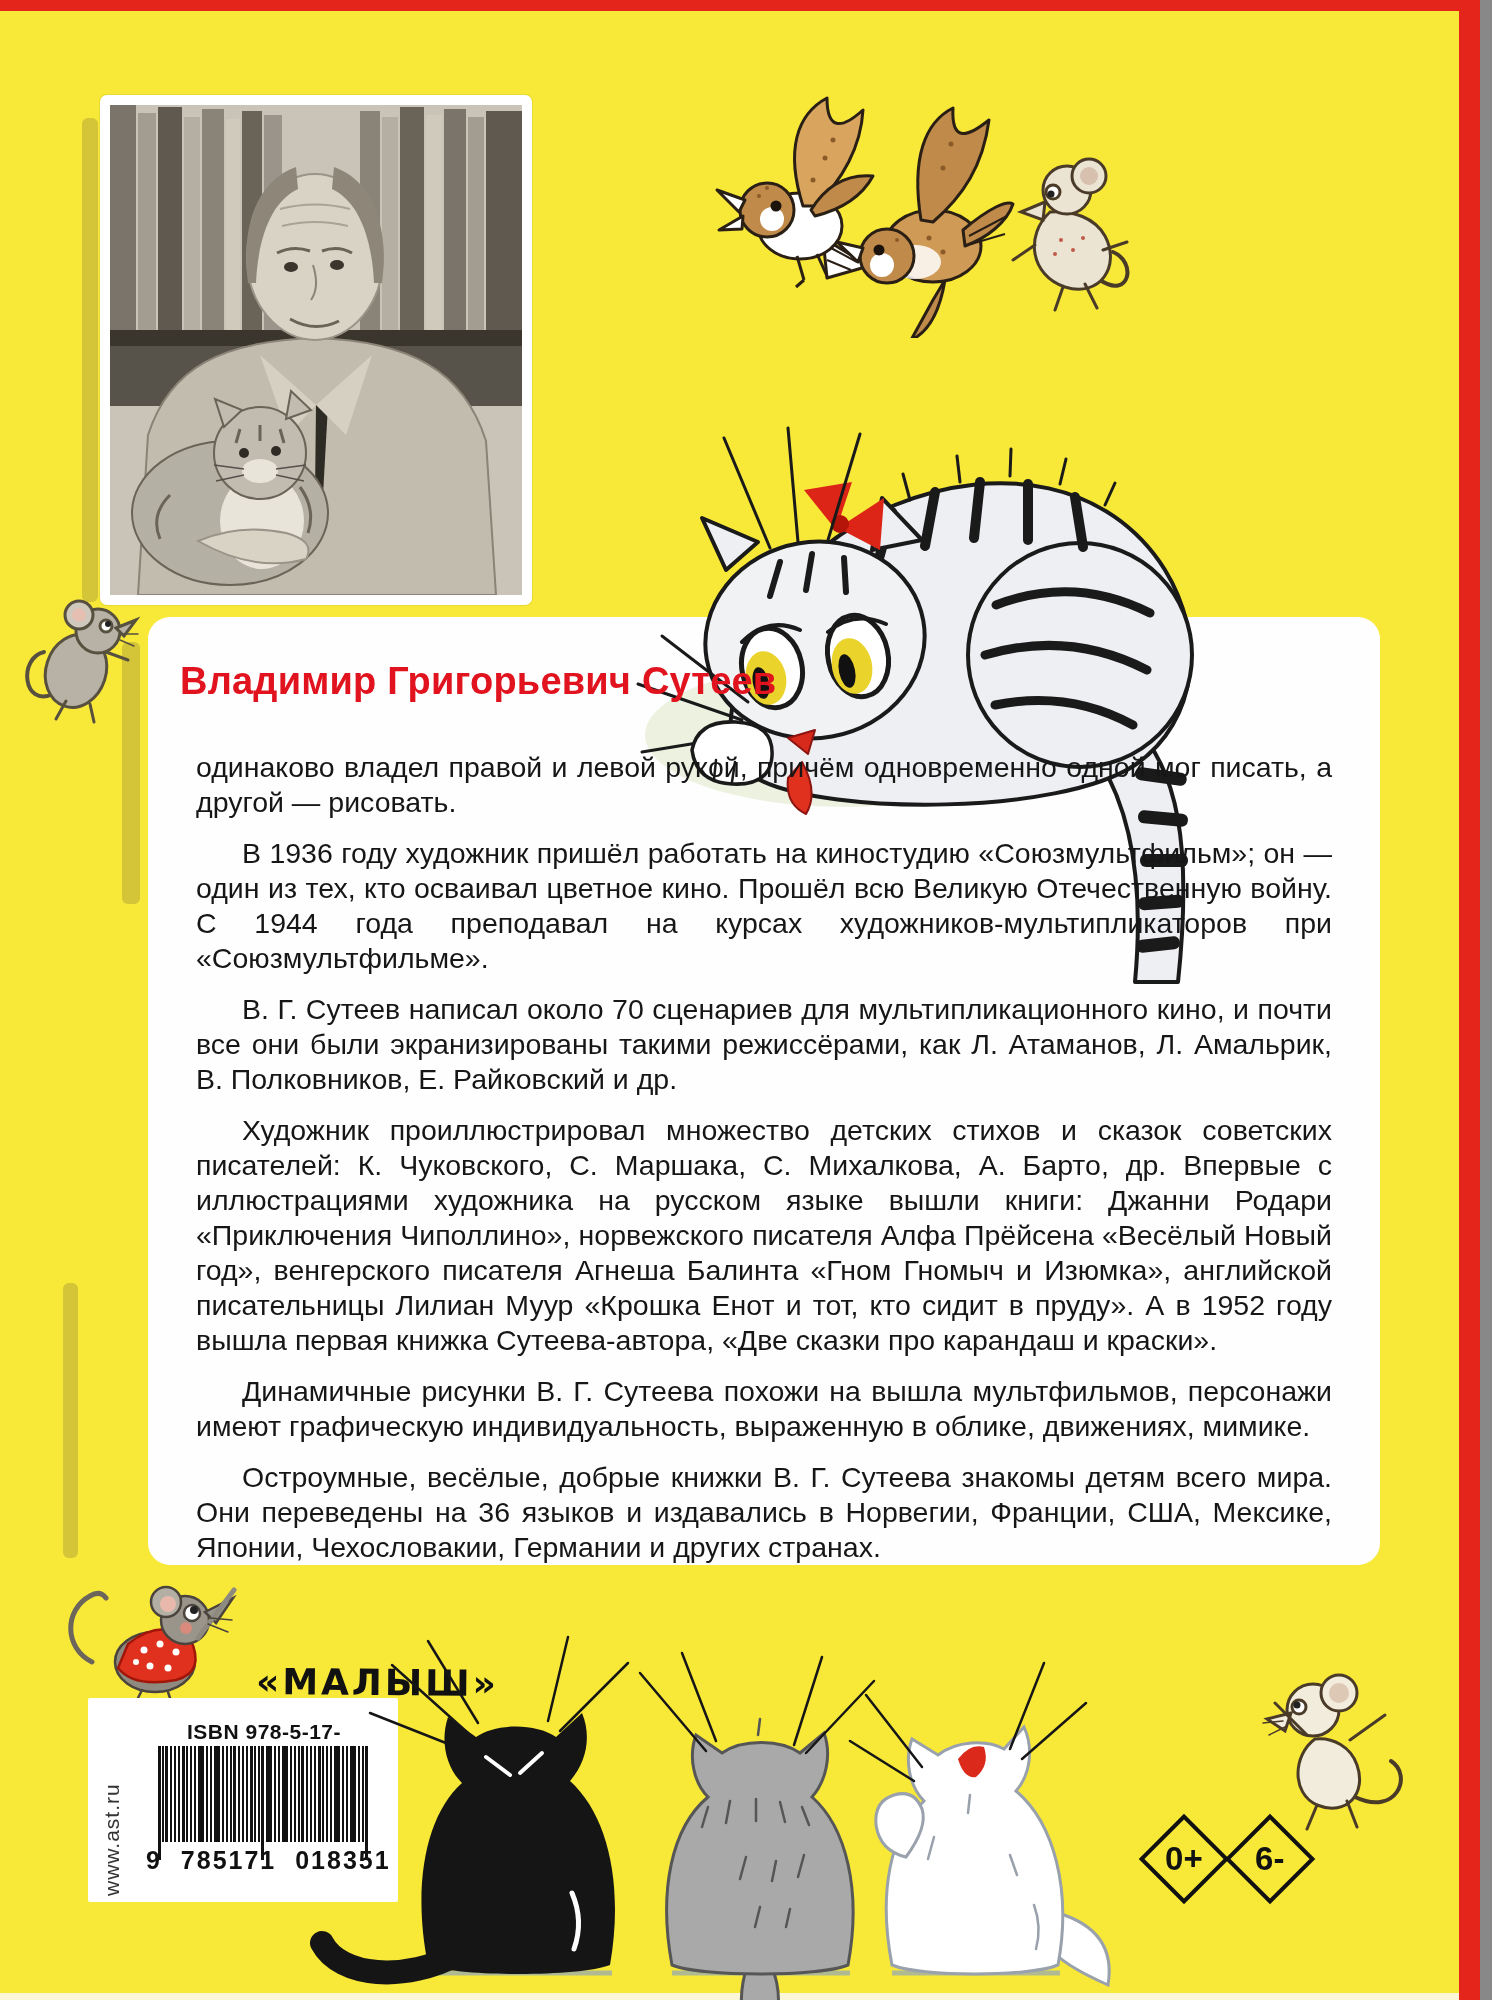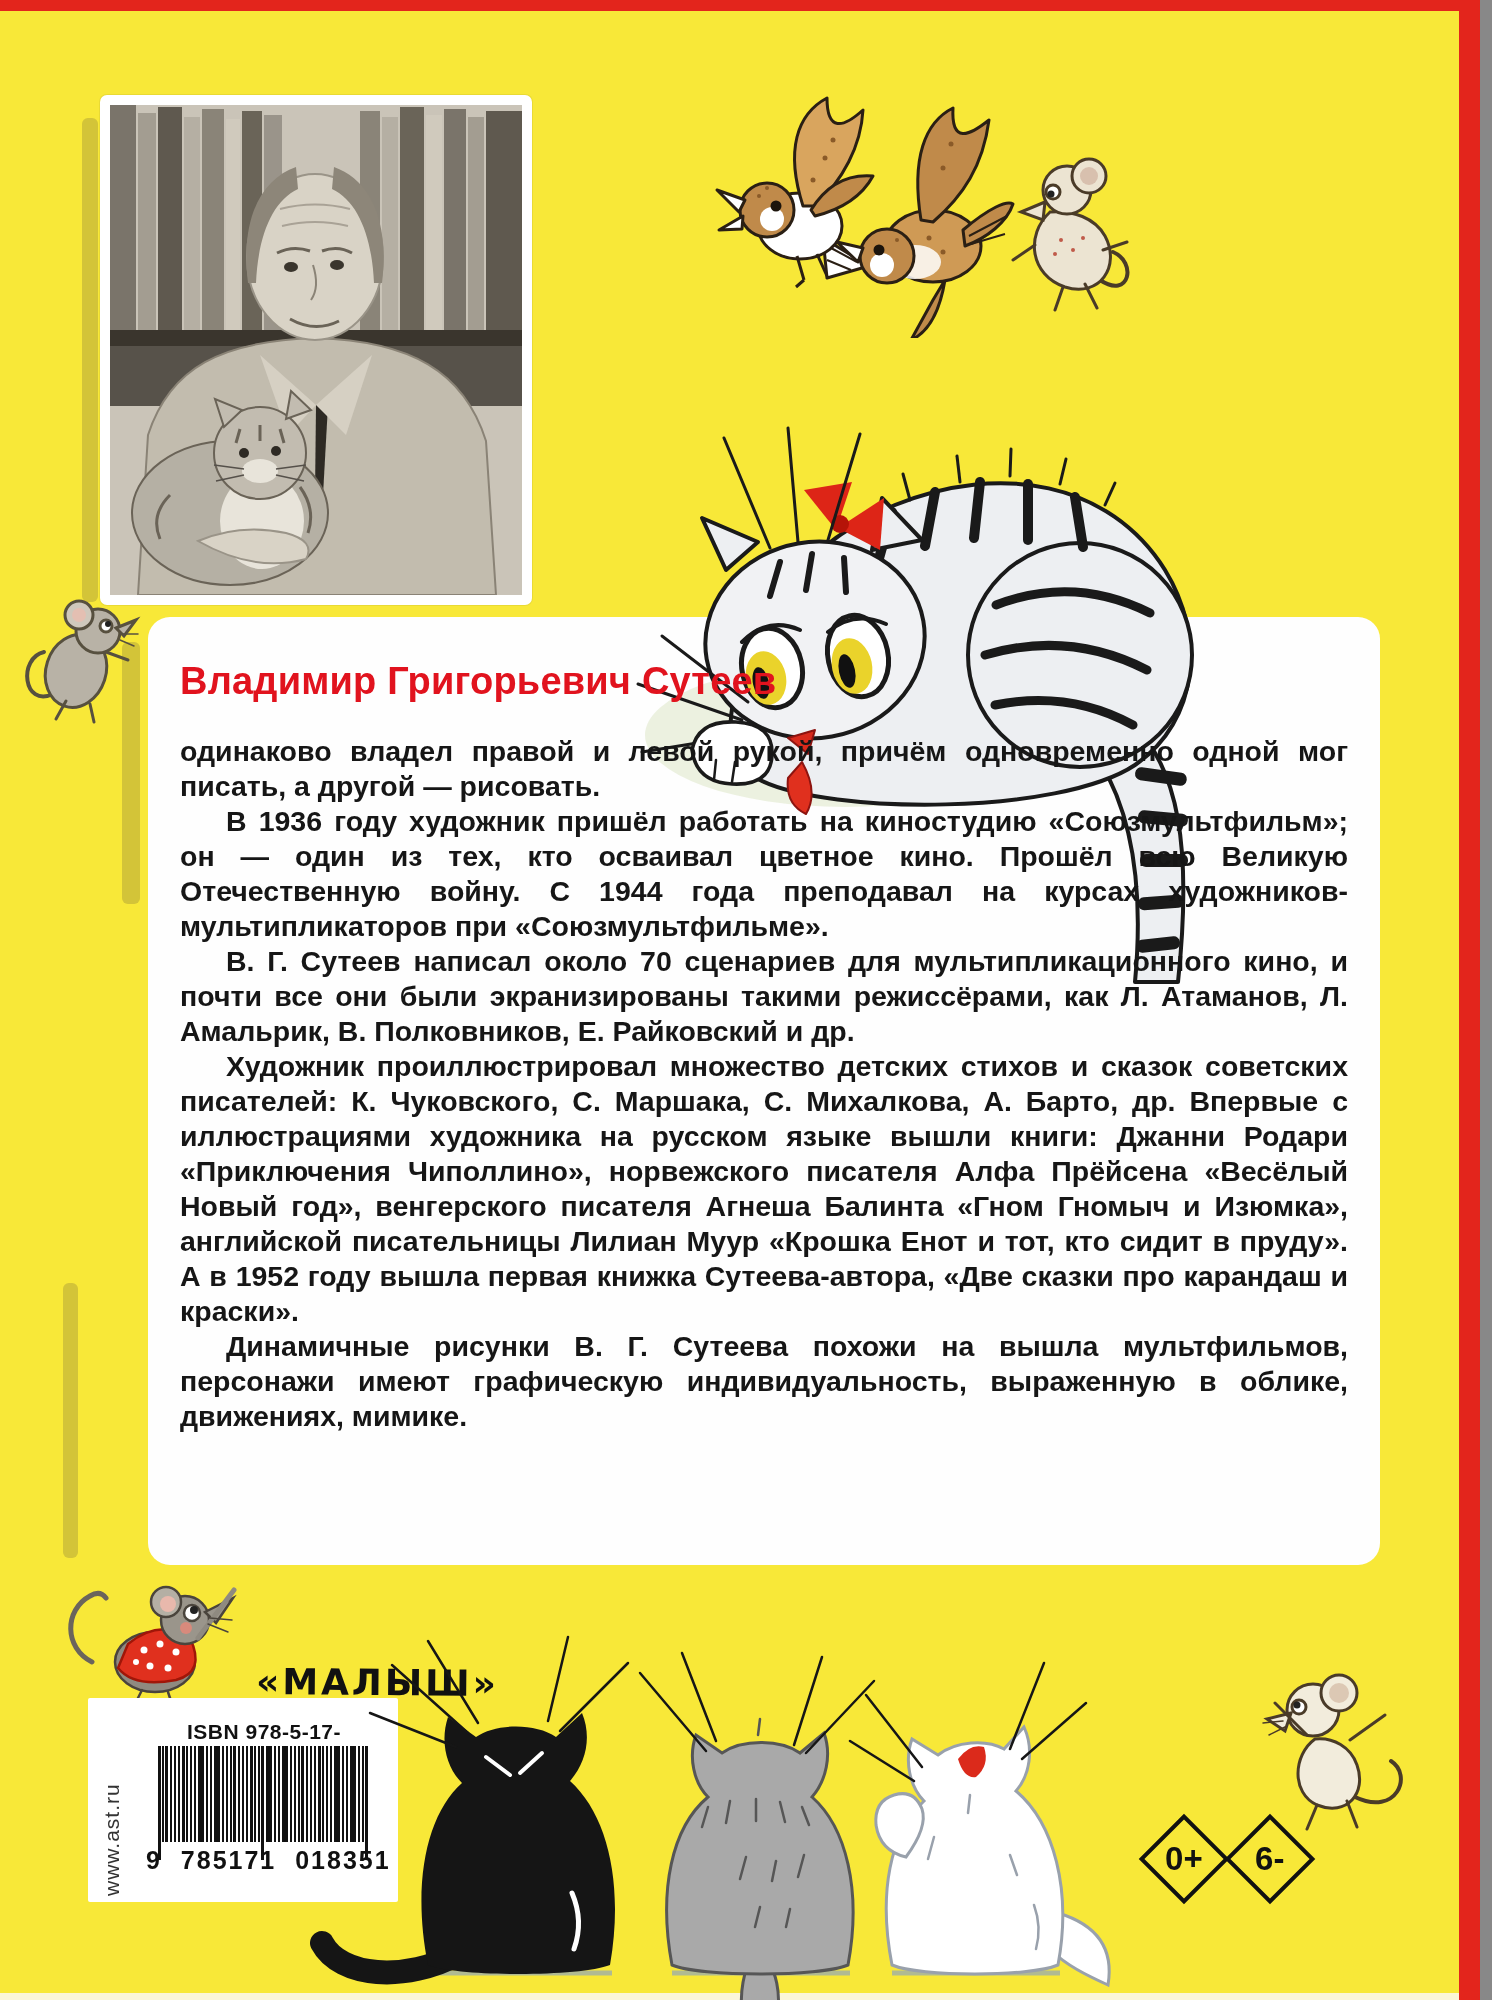--- a/index.html
+++ b/index.html
@@ -21,21 +21,21 @@
   #photo-frame{left:100px;top:95px;width:432px;height:510px;background:#fff;
     border-radius:7px;box-shadow:0 0 0 1px rgba(0,0,0,.06);}
   #photo-frame svg{position:absolute;left:10px;top:10px;}
   
   #bio-box{left:148px;top:617px;width:1232px;height:948px;background:#FEFEFE;
     border-radius:22px;}
   #bio-title{left:180px;top:660px;width:900px;font-size:38px;font-weight:bold;
     color:#E1131E;letter-spacing:.2px;}
   #bio-text{left:180px;top:734px;width:1168px;font-size:28.5px;line-height:35px;
     color:#161616;text-align:justify;}
-  #bio-text p{margin:0;font-weight:bold;}
+  #bio-text p{margin:16px;}
   #bio-text p.ind{text-indent:46px;}
   
   #malysh-logo{left:256px;top:1662px;font-size:36px;font-weight:bold;
     letter-spacing:3px;color:#111;font-family:"DejaVu Sans",sans-serif;
     transform:rotate(.5deg);}
   
   #barcode-box{left:88px;top:1698px;width:310px;height:204px;background:#fff;
     border-radius:2px;}
   #website{left:100px;top:1896px;font-size:21px;color:#333;
     transform:rotate(-90deg);transform-origin:left top;letter-spacing:1px;}
@@ -282,20 +282,21 @@
     </svg>
   </div>
 
   <div class="abs" id="bio-title">Владимир Григорьевич Сутеев</div>
   <div class="abs" id="bio-text">
     <p>одинаково владел правой и левой рукой, причём одновременно одной мог писать, а другой — рисовать.</p>
     <p class="ind">В 1936 году художник пришёл работать на киностудию «Союзмультфильм»; он — один из тех, кто осваивал цветное кино. Прошёл всю Великую Отечественную войну. С 1944 года преподавал на курсах художников-мультипликаторов при «Союзмультфильме».</p>
     <p class="ind">В. Г. Сутеев написал около 70 сценариев для мультипликационного кино, и почти все они были экранизированы такими режиссёрами, как Л. Атаманов, Л. Амальрик, В. Полковников, Е. Райковский и др.</p>
     <p class="ind">Художник проиллюстрировал множество детских стихов и сказок советских писателей: К. Чуковского, С. Маршака, С. Михалкова, А. Барто, др. Впервые с иллюстрациями художника на русском языке вышли книги: Джанни Родари «Приключения Чиполлино», норвежского писателя Алфа Прёйсена «Весёлый Новый год», венгерского писателя Агнеша Балинта «Гном Гномыч и Изюмка», английской писательницы Лилиан Муур «Крошка Енот и тот, кто сидит в пруду». А в 1952 году вышла первая книжка Сутеева-автора, «Две сказки про карандаш и краски».</p>
     <p class="ind">Динамичные рисунки В. Г. Сутеева похожи на вышла мультфильмов, персонажи имеют графическую индивидуальность, выраженную в облике, движениях, мимике.</p>
+    <p class="ind">Остроумные, весёлые, добрые книжки В. Г. Сутеева знакомы детям всего мира. Они переведены на 36 языков и издавались в Норвегии, Франции, США, Мексике, Японии, Чехословакии, Германии и других странах.</p>
   </div>
 
   <div class="abs" style="left:58px;top:1566px;width:200px;height:140px;">
     <svg width="200" height="140" viewBox="0 0 200 140">
       <g stroke="#4a443c" stroke-width="2.5" fill="none" stroke-linecap="round">
         <path d="M 34,96 C 6,82 6,44 32,30 M 32,30 q 10,-6 16,2" stroke-width="5" stroke="#6b655c"></path>
         <ellipse cx="97" cy="96" rx="40" ry="30" fill="#8f8a80"></ellipse>
         <path d="M 70,78 q 32,-26 62,-6 q 16,34 -14,42 q -42,8 -58,-12 z" fill="#e0301e" stroke="#a01608"></path>
         <g fill="#fff" stroke="none">
             <circle cx="86" cy="84" r="3.5"></circle>

